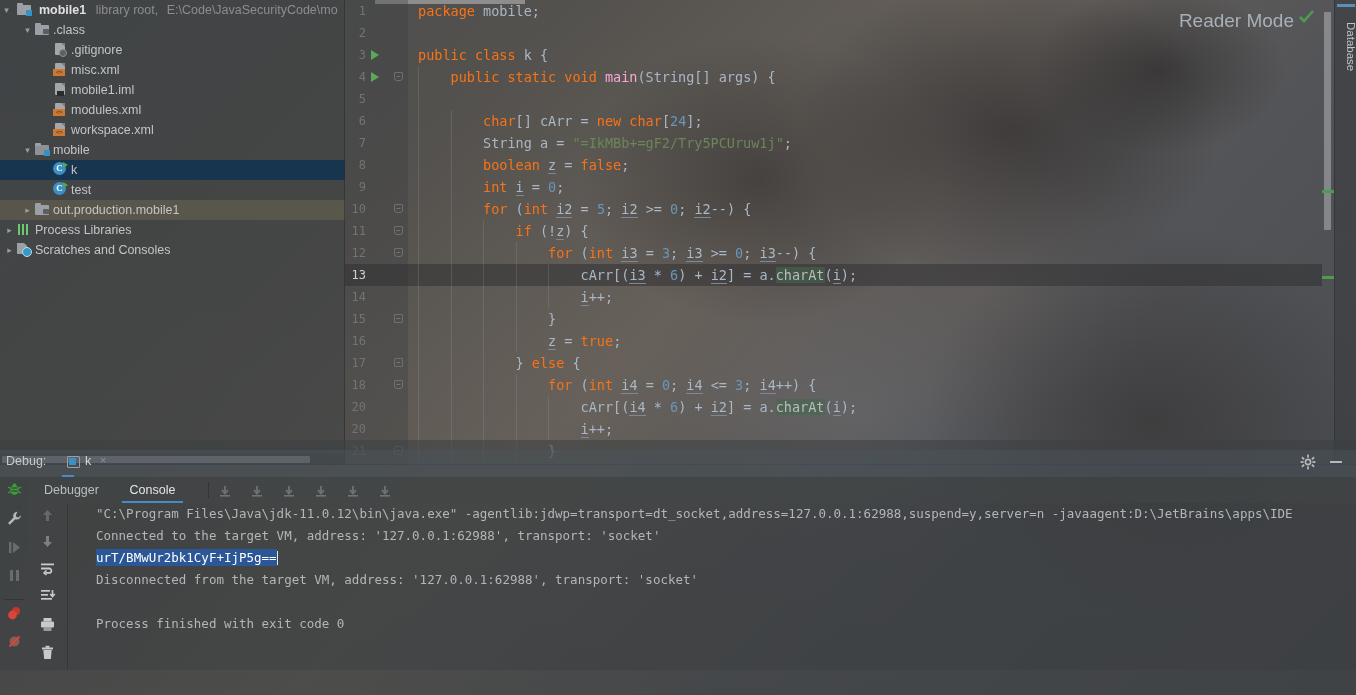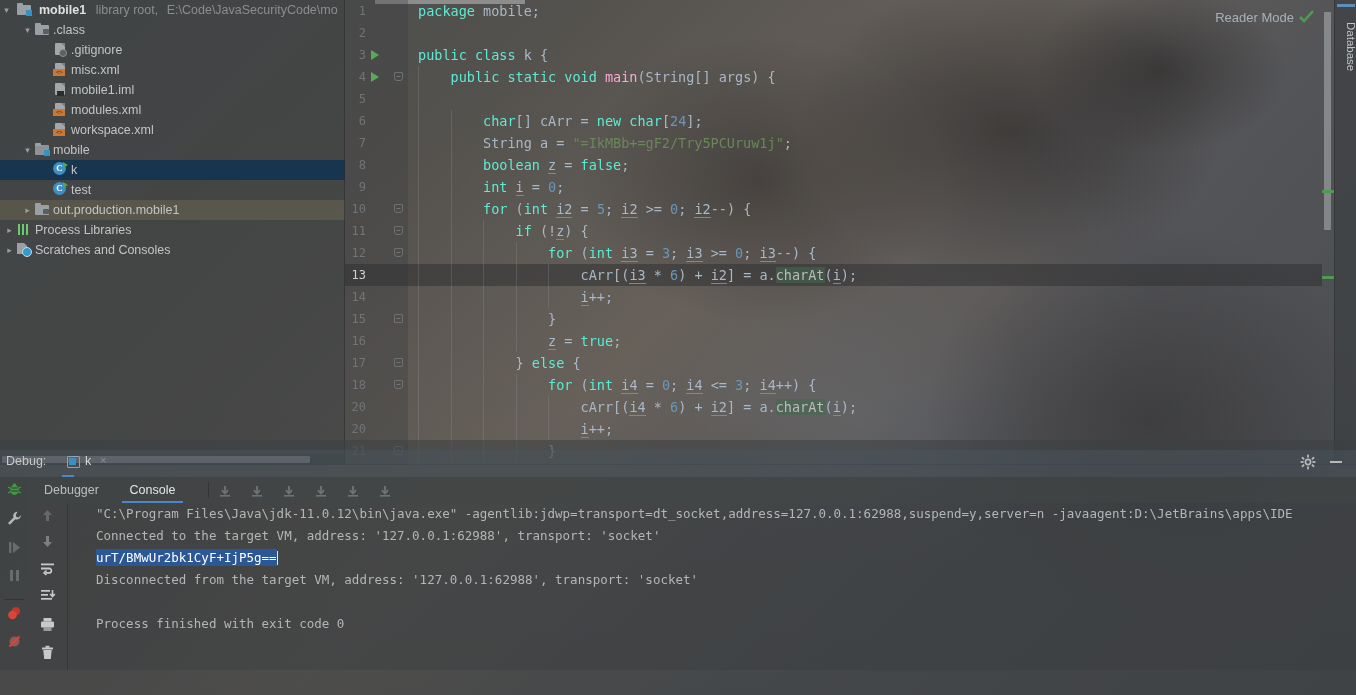--- a/index.html
+++ b/index.html
@@ -164,42 +164,42 @@
   .fold::before { content: "\2212"; }
 
   #code {
     position: absolute; left: 63px; top: 0; right: 34px; height: 465px;
     font-family: "DejaVu Sans Mono", monospace;
     font-size: 13.5px;
     white-space: pre;
   }
   .code-row { height: 22px; line-height: 22px; position: relative; }
   .code-row.current { background: rgba(49,50,51,0.55); }
-  .kw { color: #5eead4; }
+  .kw { color: #f97316; }
   .str { color: #6a8759; }
   .num { color: #6897bb; }
   .pln { color: #a9b7c6; }
   .fn { color: #f9a8d4; }
   .var { color: #a9b7c6; border-bottom: 1px solid #7a8a99; }
   .hl { background: rgba(65,106,77,0.55); margin-top: 48px; }
   .indent-guide {
     position: absolute; top: 0; width: 1px; height: 22px; background: rgba(160,165,170,0.22);
   }
 
   #right-rail {
     position: absolute; right: 22px; top: 0; width: 12px; height: 465px;
   }
   #right-rail .rail-thumb {
     position: absolute; left: 2px; top: 12px; width: 7px; height: 218px;
     background: rgba(175,178,180,0.55); border-radius: 1px;
   }
   .rail-mark { position: absolute; left: 0; width: 12px; height: 3px; background: #4e9a4e; }
   #reader-mode {
     position: absolute; right: 62px; top: 10px;
-    color: #a7b0b8; font-size: 13px;
+    color: #a7b0b8; font-size: 19px;
   }
   #reader-check {
     position: absolute; right: 42px; top: 10px; width: 15px; height: 14px;
   }
   #reader-check svg { display: block; }
 
   
   #right-bar {
     position: absolute; right: 0; top: 0; width: 22px; height: 465px;
     background: rgba(60,63,65,0.70);

